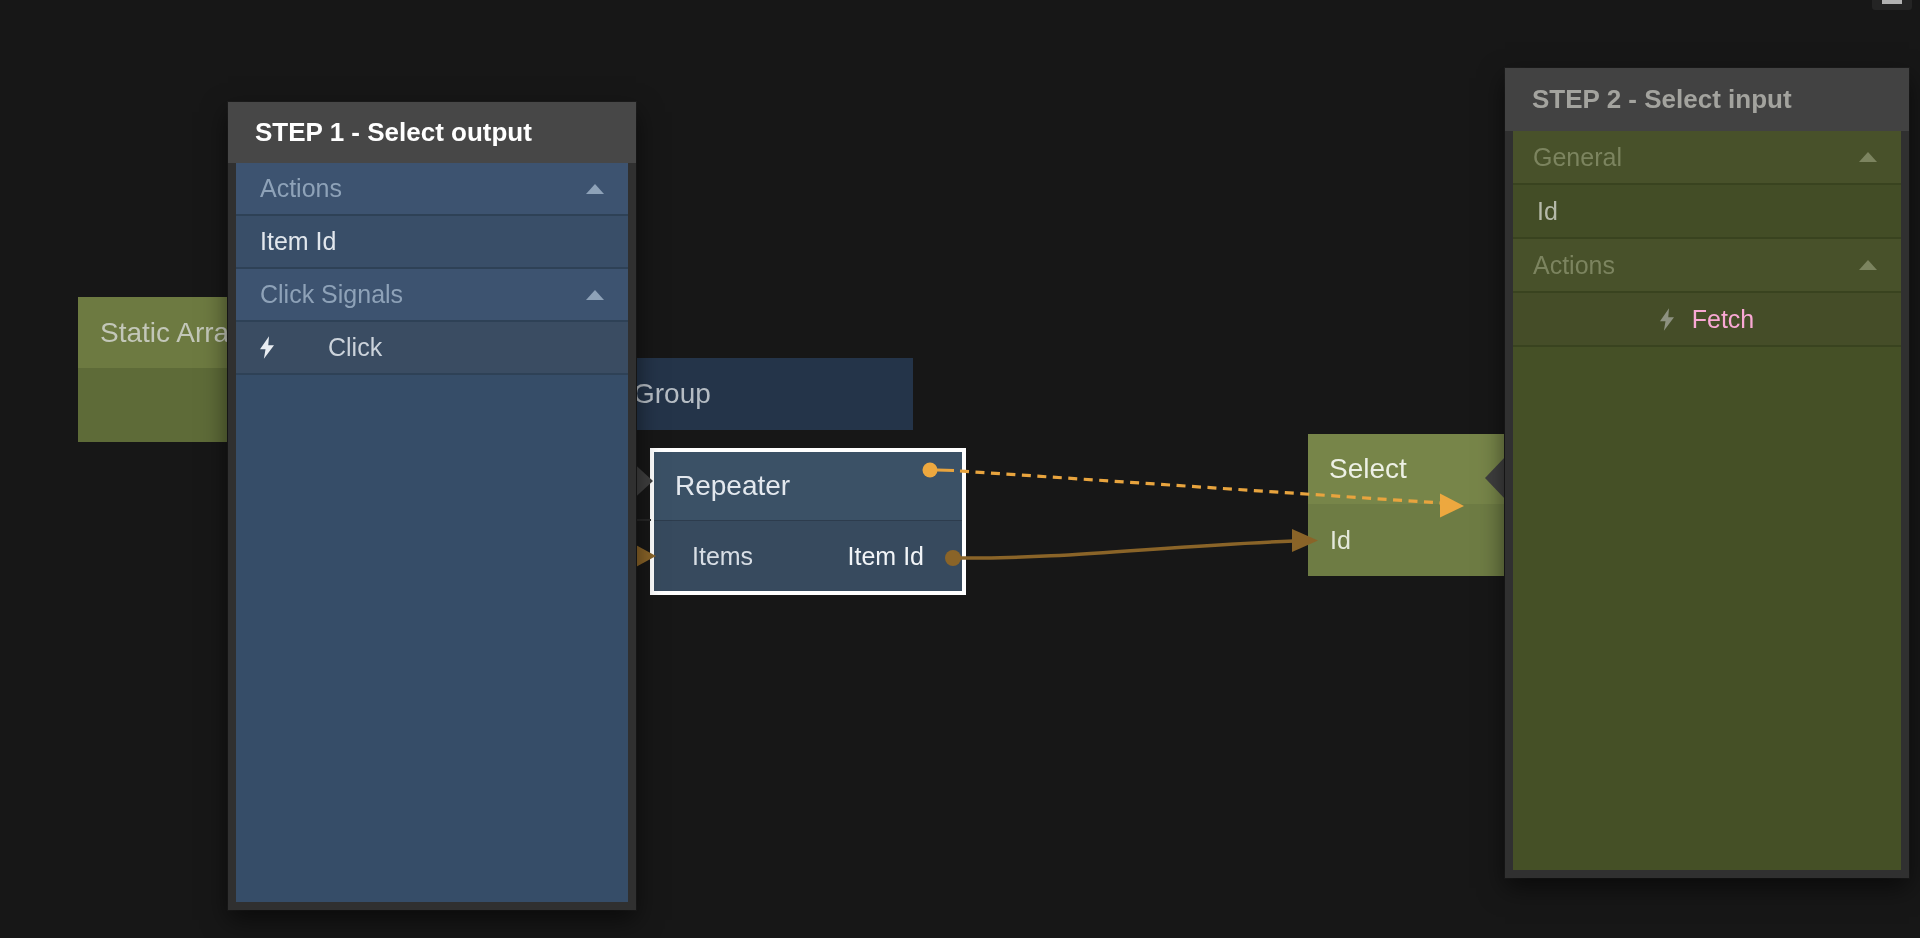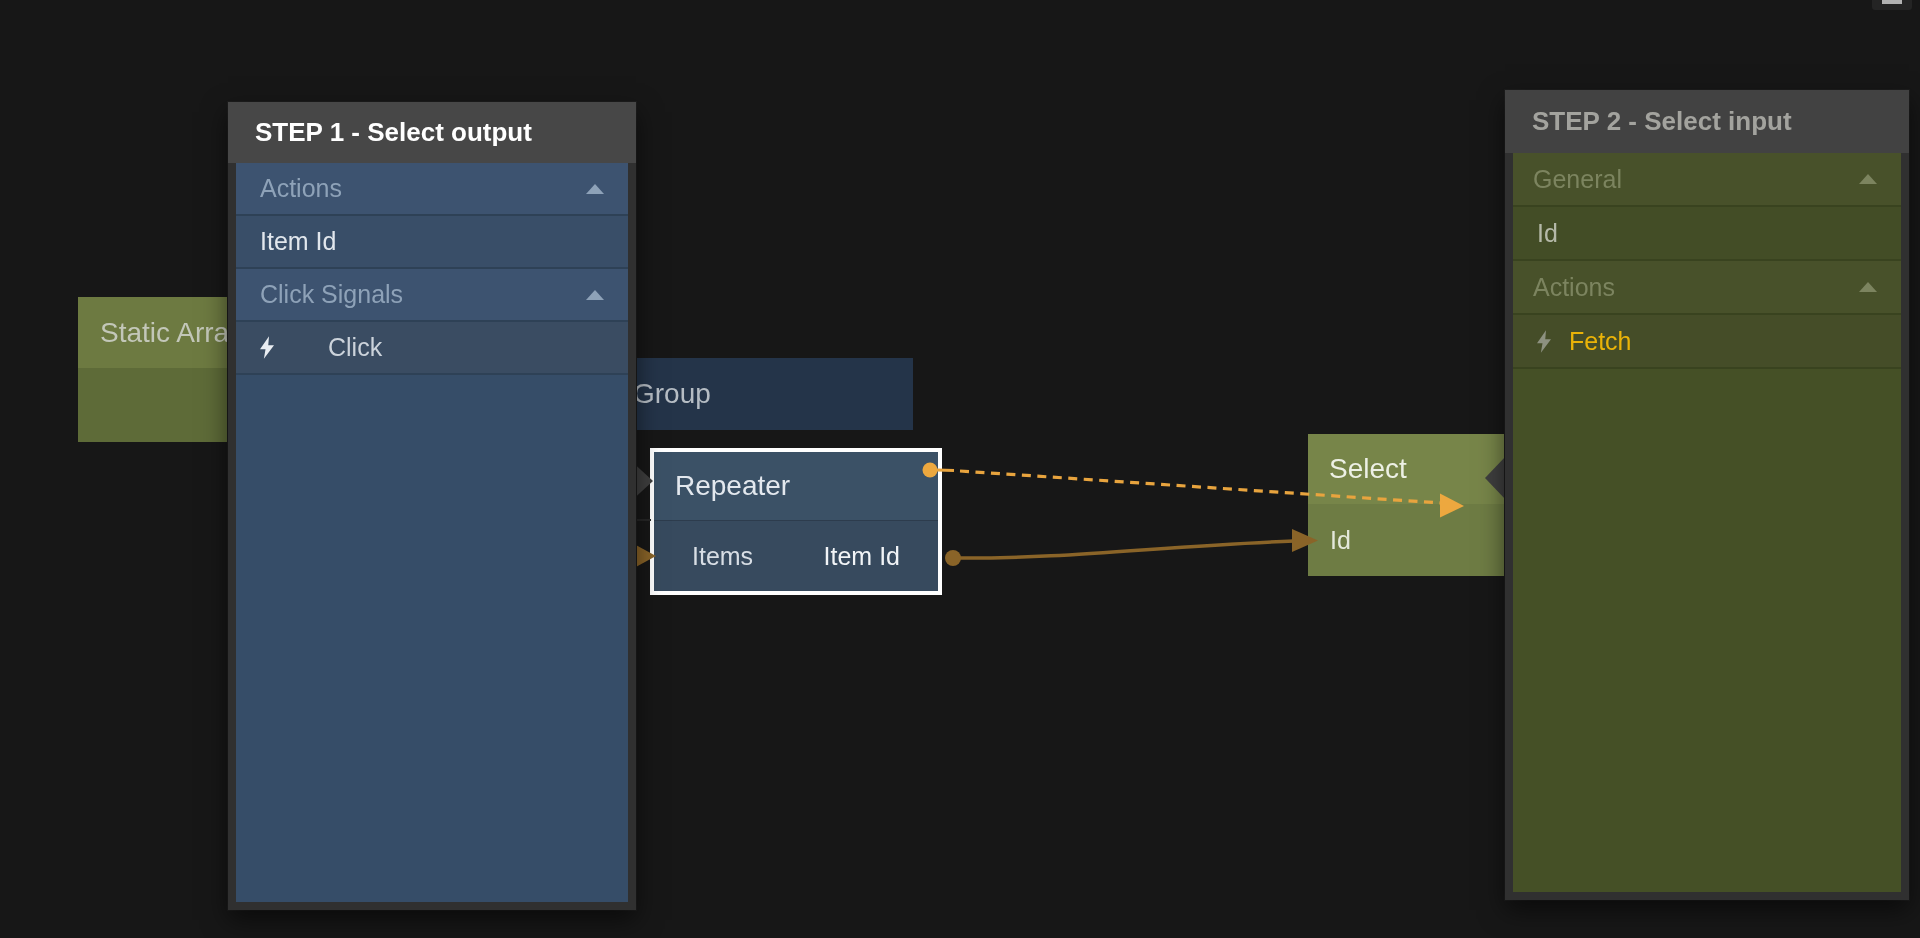--- a/index.html
+++ b/index.html
@@ -15,21 +15,21 @@
   #node-static-array .ntitle{height:71px;background:#6d7a41;color:#c3c7b9;padding-left:22px;white-space:nowrap;}
   #node-static-array .nbody{height:74px;background:#5e6b38;}
 
   #node-group{left:600px;top:358px;width:313px;height:72px;background:#243449;}
   #node-group .ntitle{height:72px;color:#b6bdc4;padding-left:33px;}
 
   #node-object{left:1308px;top:434px;width:212px;height:142px;z-index:2;}
   #node-object .ntitle{height:70px;background:#778549;color:#edf0e5;padding-left:21px;}
   #node-object .nports{height:72px;background:#6e7c44;color:#e4e8db;padding-left:22px;}
 
-  #node-repeater{left:650px;top:448px;width:292px;height:147px;border:4px solid #ffffff;background:#374a5e;z-index:3;}
+  #node-repeater{left:650px;top:448px;width:316px;height:147px;border:4px solid #ffffff;background:#374a5e;z-index:3;}
   #node-repeater .ntitle{height:68px;background:#3b5166;color:#e3e8ee;padding-left:21px;}
   #node-repeater .nports{height:71px;background:#374a5e;justify-content:space-between;padding:0 38px;border-top:1px solid rgba(0,0,0,.18);}
   #node-repeater .port-in{color:#d8dee5;}
   #node-repeater .port-out{color:#f1f4f7;}
 
   
   #connections{position:absolute;left:0;top:0;z-index:5;pointer-events:none;}
 
   
   .panel{position:absolute;z-index:10;background:#303030;box-shadow:0 10px 24px rgba(0,0,0,.55),0 0 0 1px #1d1d1d;}
@@ -41,27 +41,27 @@
 
   #panel-step1{left:228px;top:102px;width:408px;height:808px;}
   #panel-step1 .panel-header{height:61px;background:#474747;color:#ffffff;}
   #panel-step1 .panel-body{height:739px;background:#364d68;}
   #panel-step1 .prow{height:53px;border-bottom:2px solid #2e4156;}
   #panel-step1 .prow.cat{background:#3d5370;color:#8ea2b8;}
   #panel-step1 .prow.item{background:#394e68;color:#e2e7ed;}
   #panel-step1 .prow.signal{background:#3a4c62;color:#ccd3db;gap:36px;}
   #panel-step1 .bolt{fill:#e9edf2;}
 
-  #panel-step2{left:1505px;top:68px;width:404px;height:810px;margin-top:22px;}
+  #panel-step2{left:1505px;top:68px;width:404px;height:810px;}
   #panel-step2 .panel-header{height:63px;background:#424242;color:#a3a39e;}
   #panel-step2 .panel-body{height:739px;background:#455026;}
   #panel-step2 .prow{height:54px;border-bottom:2px solid #39431f;}
   #panel-step2 .prow.cat{background:#48512a;color:#7c845f;padding-left:20px;}
   #panel-step2 .prow.item{background:#434d26;color:#b5b9a9;}
-  #panel-step2 .prow.signal{background:#454d28;color:#eab308;}
+  #panel-step2 .prow.signal{background:#454d28;color:#f9a8d4;justify-content:center;}
   #panel-step2 .bolt{fill:#8d9180;}
 
   
   #win-btn{position:absolute;left:1872px;top:0;width:40px;height:10px;background:#242424;border-radius:0 0 3px 3px;z-index:20;cursor:pointer;}
   #win-btn .bar{position:absolute;left:10px;top:0;width:20px;height:4px;background:#b2b2b2;}
 </style>
 </head>
 <body>
 
 <div id="canvas">

